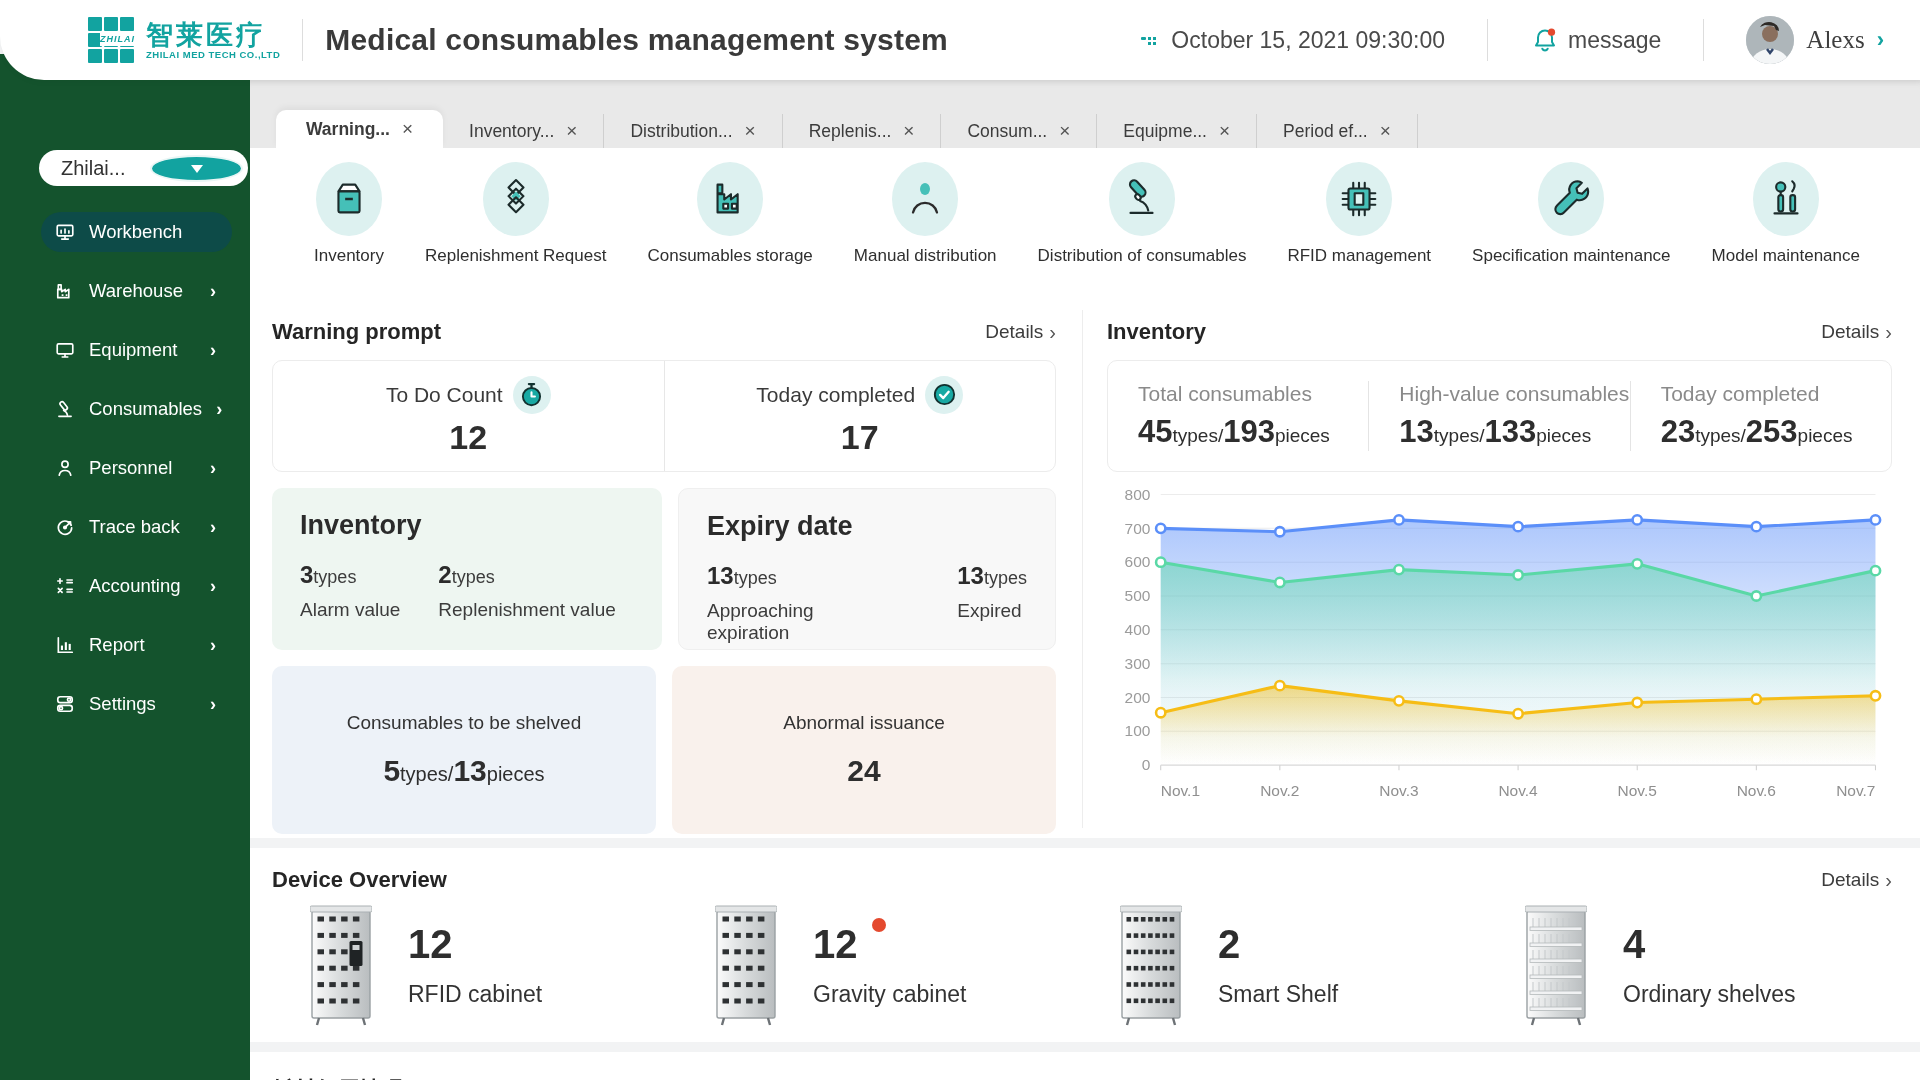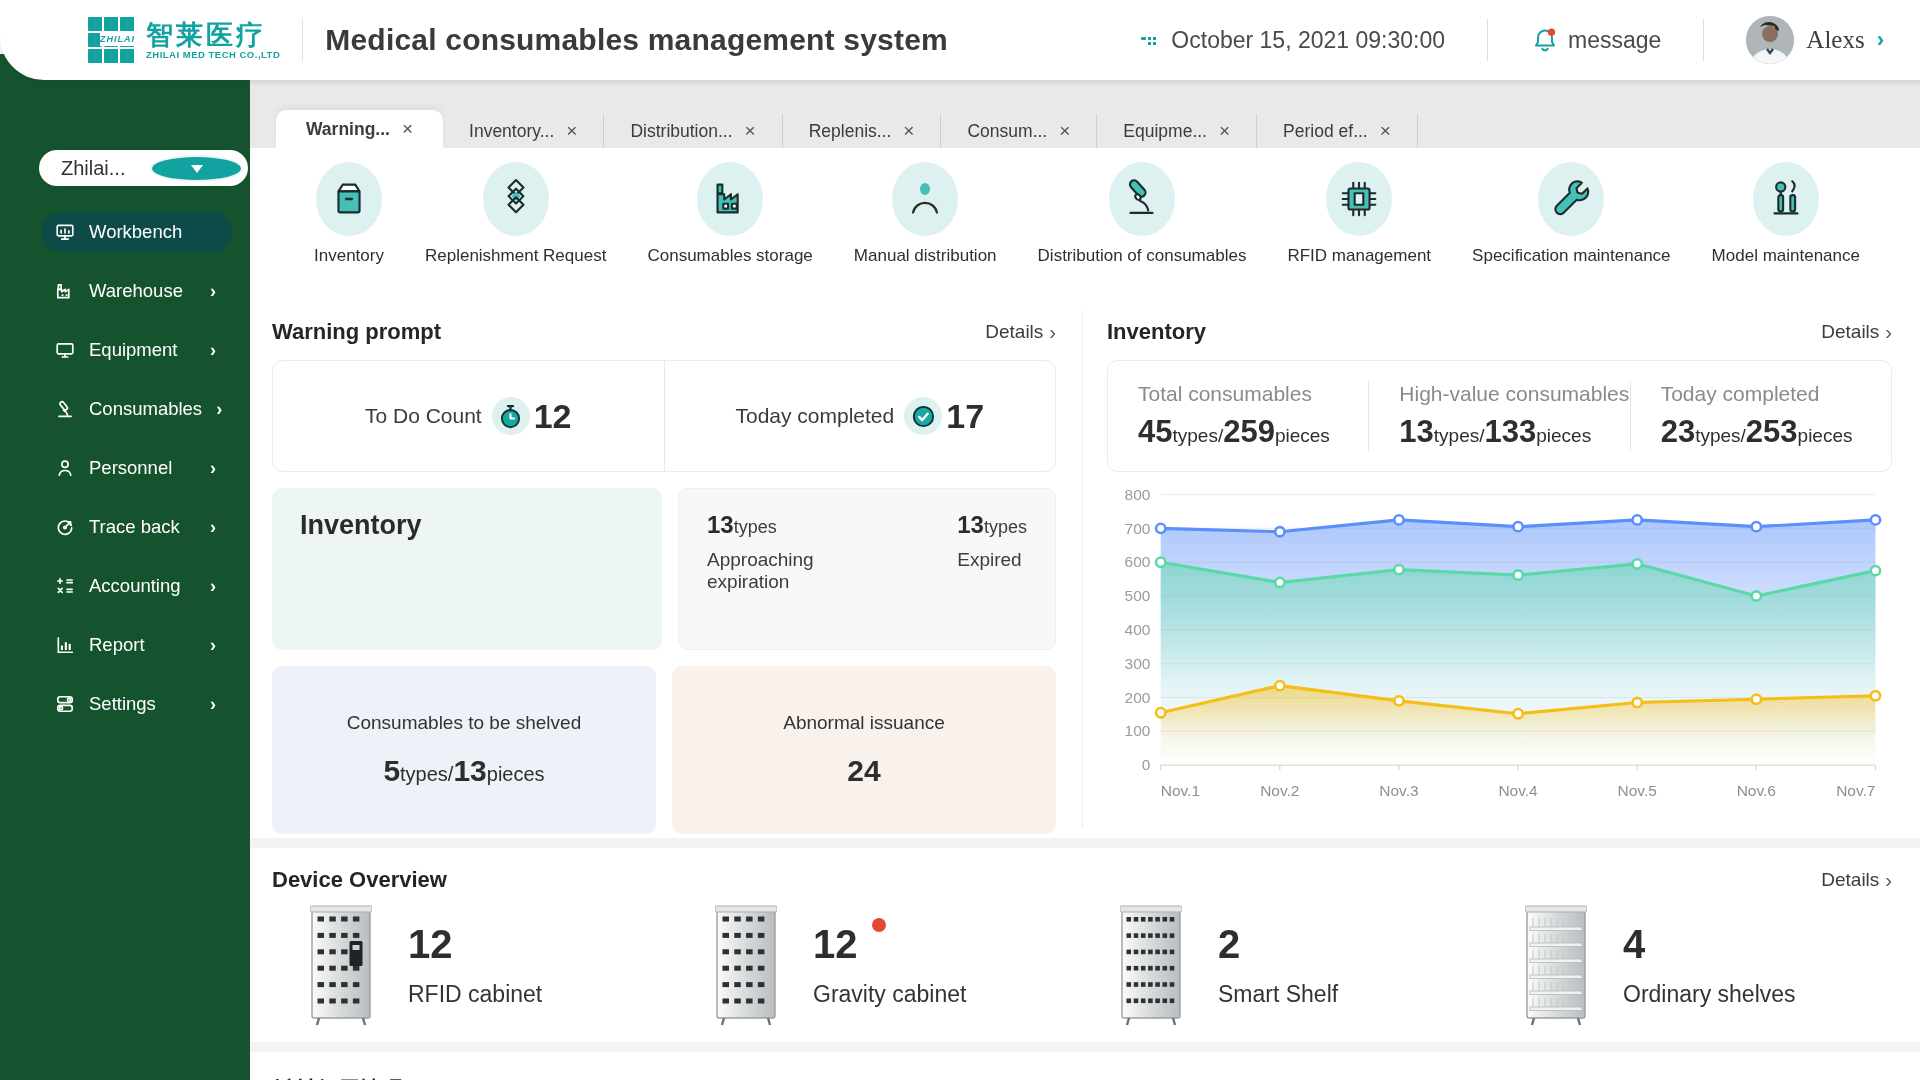--- a/index.html
+++ b/index.html
@@ -67,21 +67,21 @@
   .panels { display:flex; height:538px; }
   .warning-col { width:832px; padding:12px 26px 0 22px; }
   .vsep { width:1px; background:#ededed; margin:10px 0; }
   .inv-col { flex:1; padding:12px 28px 0 24px; }
   .sec-head { display:flex; align-items:center; justify-content:space-between; height:40px; }
   .sec-title { font-size:22px; font-weight:bold; color:#252525; }
   .details { font-size:19px; color:#3c3c3c; cursor:pointer; display:flex; align-items:center; gap:6px; }
   .details b { font-weight:normal; font-size:20px; color:#555; }
 
   .wcard { border:1px solid #ececec; border-radius:10px; height:112px; display:flex; margin-top:8px; }
-  .wcard .half { flex:1; display:flex; flex-direction:row; align-items:center; justify-content:center; gap:4px; }
+  .wcard .half { flex:1; display:flex; flex-direction:column; align-items:center; justify-content:center; gap:4px; }
   .wcard .half + .half { border-left:1px solid #e7e7e7; }
   .wlabel { display:flex; align-items:center; gap:10px; font-size:21px; color:#3a3a3a; }
   .wnum { font-size:34px; font-weight:bold; color:#2e2e2e; }
   .pale-circ { width:38px; height:38px; border-radius:50%; background:#ddf1f0; display:flex; align-items:center; justify-content:center; }
 
   .midcards { display:flex; gap:16px; margin-top:16px; }
   .midcard { height:162px; border-radius:10px; padding:22px 28px; }
   .midcard.green { width:390px; background:#eef6f1; }
   .midcard.gray { flex:1; background:#f8f8f8; border:1px solid #efefef; }
   .midcard h3 { font-size:27px; color:#2b2b2b; margin-bottom:20px; }
@@ -476,22 +476,33 @@
                     </svg>
                 </span>
               </div>
               <div class="wnum">17</div>
             </div>
           </div>
 
           <div class="midcards">
             <div class="midcard green">
               <h3>Inventory</h3>
+              <div class="mid-row">
+                <div class="mid-item">
+                  <div class="val"><span>3</span><small>types</small></div>
+                  <div class="lab">Alarm value</div>
+                </div>
+                <div class="mid-item">
+                  <div class="val"><span>2</span><small>types</small></div>
+                  <div class="lab">Replenishment value</div>
+                </div>
+              </div>
             </div>
             <div class="midcard gray">
+              <h3>Expiry date</h3>
               <div class="mid-row" style="gap:56px">
                 <div class="mid-item">
                   <div class="val"><span>13</span><small>types</small></div>
                   <div class="lab">Approaching expiration</div>
                 </div>
                 <div class="mid-item">
                   <div class="val"><span>13</span><small>types</small></div>
                   <div class="lab">Expired</div>
                 </div>
               </div>
@@ -519,21 +530,21 @@
             <span class="sec-title">Inventory</span>
             <span class="details">
               <span>Details</span>
               <b>›</b>
             </span>
           </div>
 
           <div class="statcard">
             <div class="stat">
               <div class="lab">Total consumables</div>
-              <div class="val"><span>45</span><small>types/</small><span>259</span><small>pieces</small></div>
+              <div class="val"><span>45</span><small>types/</small><span>193</span><small>pieces</small></div>
             </div>
             <div class="stat">
               <div class="lab">High-value consumables</div>
               <div class="val"><span>13</span><small>types/</small><span>133</span><small>pieces</small></div>
             </div>
             <div class="stat">
               <div class="lab">Today completed</div>
               <div class="val"><span>23</span><small>types/</small><span>253</span><small>pieces</small></div>
             </div>
           </div>

